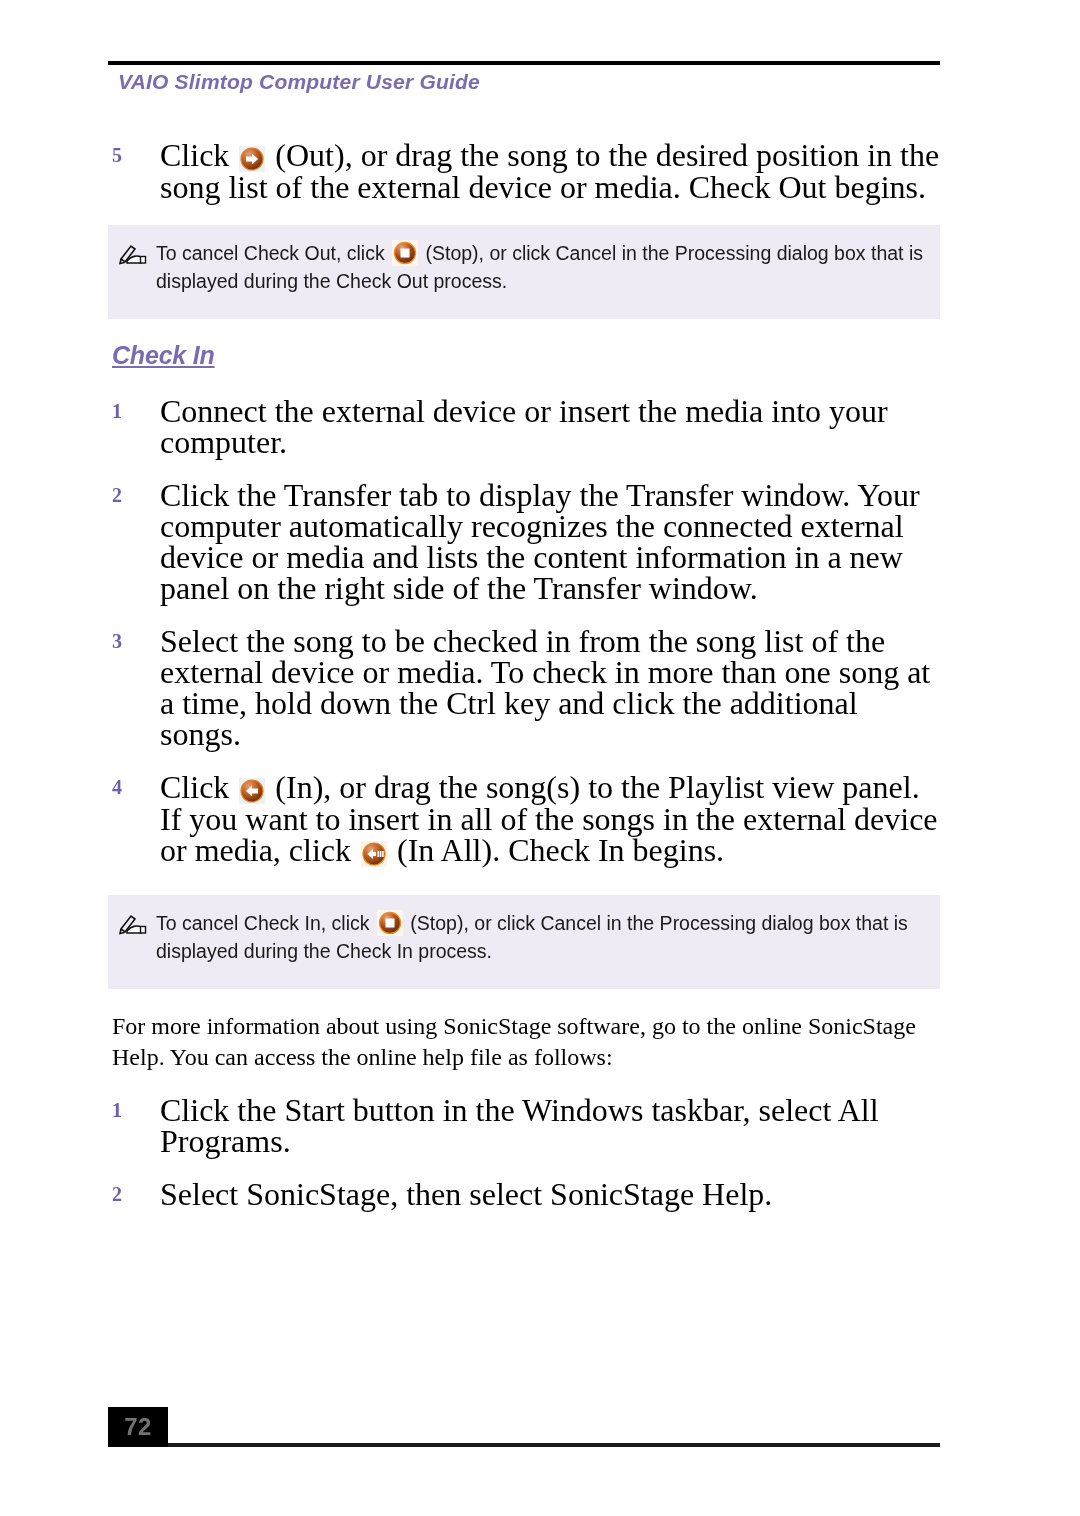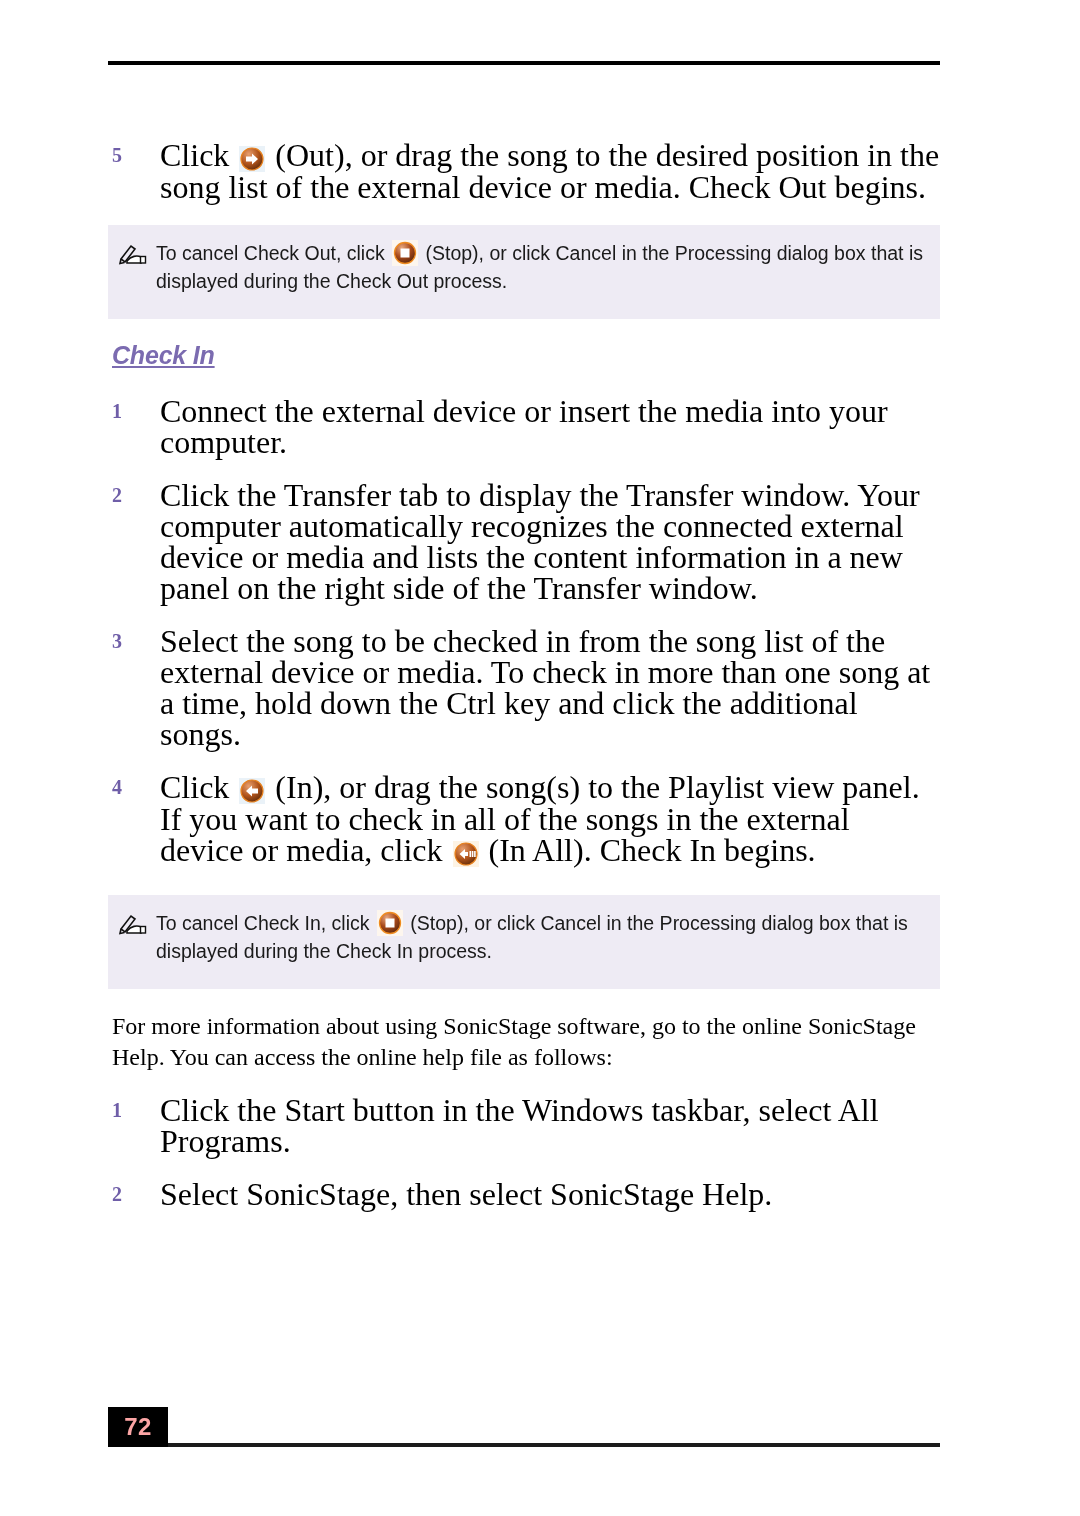--- a/index.html
+++ b/index.html
@@ -138,36 +138,37 @@
     height: 4px;
     background: #1b1b1b;
   }
   .footer-pagebox {
     position: absolute;
     left: 108px;
     top: 1407px;
     width: 60px;
     height: 40px;
     background: #000000;
-    color: #fca5a5;
+    color: #737373;
     font-family: "Liberation Sans", "DejaVu Sans", sans-serif;
     font-weight: bold;
     font-size: 24px;
     display: flex;
     align-items: center;
     justify-content: center;
     letter-spacing: 0.5px;
   }
 </style>
 </head>
 <body>
 
 <div class="page">
 
   <div class="header-rule"></div>
+  <div class="header-title">VAIO Slimtop Computer User Guide</div>
 
   <div class="content">
 
     <div class="step">
       <div class="step-num">5</div>
       <div class="step-body"><span>Click</span>
         <span class="ico">
           <svg width="26" height="26" viewBox="0 0 26 26">
             <rect x="0" y="0" width="26" height="26" fill="#eaf2f8"></rect>
             <defs>
@@ -244,21 +245,21 @@
                 <stop offset="0%" stop-color="#e8a070"></stop>
                 <stop offset="55%" stop-color="#b1541b"></stop>
                 <stop offset="100%" stop-color="#5d2a09"></stop>
               </radialGradient>
             </defs>
             <circle cx="13" cy="13" r="11" fill="url(#gIn)"></circle>
             <circle cx="13" cy="13" r="11" fill="none" stroke="#e8821e" stroke-width="1.2"></circle>
             <path d="M19 10.5 h-6 V7.5 L7 13 L13 18.5 V15.5 H19 Z" fill="#ffffff"></path>
           </svg>
         </span>
-        <span>(In), or drag the song(s) to the Playlist view panel. If you want to check in all of the songs in the external device or media, click</span>
+        <span>(In), or drag the song(s) to the Playlist view panel. If you want to insert in all of the songs in the external device or media, click</span>
         <span class="ico">
           <svg width="26" height="26" viewBox="0 0 26 26">
             <rect x="0" y="0" width="26" height="26" fill="#fdf3e4"></rect>
             <defs>
               <radialGradient id="gInAll" cx="35%" cy="28%" r="80%">
                 <stop offset="0%" stop-color="#e8a070"></stop>
                 <stop offset="55%" stop-color="#b1541b"></stop>
                 <stop offset="100%" stop-color="#5d2a09"></stop>
               </radialGradient>
             </defs>

